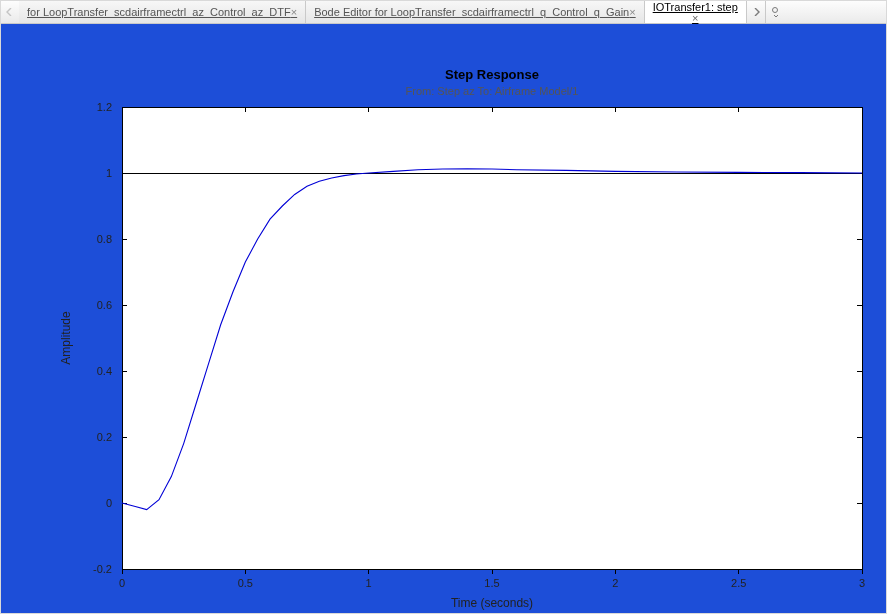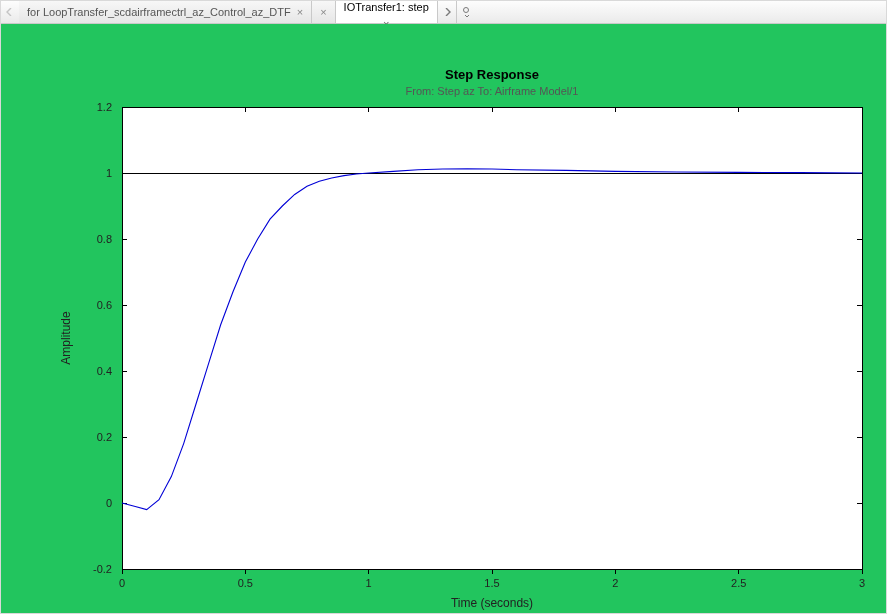--- a/index.html
+++ b/index.html
@@ -40,21 +40,21 @@
   }
   .tab-nav.disabled { color: #c4c4c4; cursor: default; }
   .tab {
     display: flex;
     align-items: center;
     padding: 0 8px;
     border-right: 1px solid #c9c9c9;
     background: linear-gradient(#f7f7f7, #e6e6e6);
     cursor: pointer;
     white-space: nowrap;
-    gap: 6px;
+    text-decoration: underline;
   }
   .tab.active {
     background: #fff;
     color: #000;
     font-weight: 400;
     flex-direction: column;
   }
   .tab-close {
     font-size: 11px;
     color: #888;
@@ -67,21 +67,21 @@
     display: flex;
     align-items: center;
     justify-content: center;
     color: #7a7a7a;
     cursor: pointer;
     border-left: 1px solid #c9c9c9;
   }
   .plot-area {
     flex: 1;
     position: relative;
-    background: #22c55e;
+    background: #1d4ed8;
     display: flex;
     align-items: center;
     justify-content: center;
   }
   svg.chart {
     display: block;
   }
   .chart-title {
     font-size: 13px;
     font-weight: bold;
@@ -116,20 +116,21 @@
     <div class="tab-nav disabled">
       <svg width="8" height="8" viewBox="0 0 8 8">
           <path d="M5 0 L1 4 L5 8" fill="none" stroke="currentColor" stroke-width="1.4"></path>
         </svg>
     </div>
     <div class="tab">
       <span>for LoopTransfer_scdairframectrl_az_Control_az_DTF</span>
       <span class="tab-close">×</span>
     </div>
     <div class="tab">
+      <span>Bode Editor for LoopTransfer_scdairframectrl_q_Control_q_Gain</span>
       <span class="tab-close">×</span>
     </div>
     <div class="tab active">
       <span>IOTransfer1: step</span>
       <span class="tab-close">×</span>
     </div>
     <div class="tab-nav">
       <svg width="8" height="8" viewBox="0 0 8 8">
           <path d="M3 0 L7 4 L3 8" fill="none" stroke="currentColor" stroke-width="1.4"></path>
         </svg>

